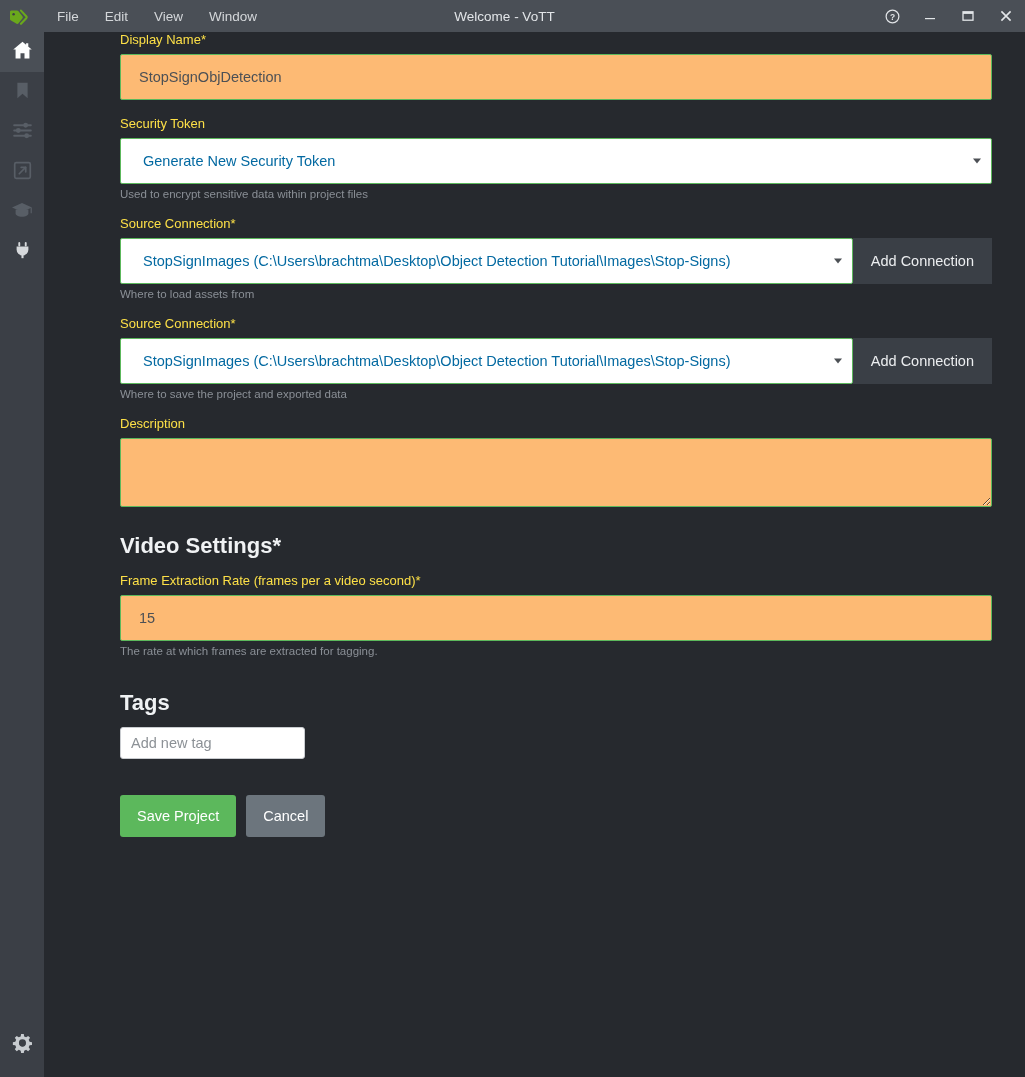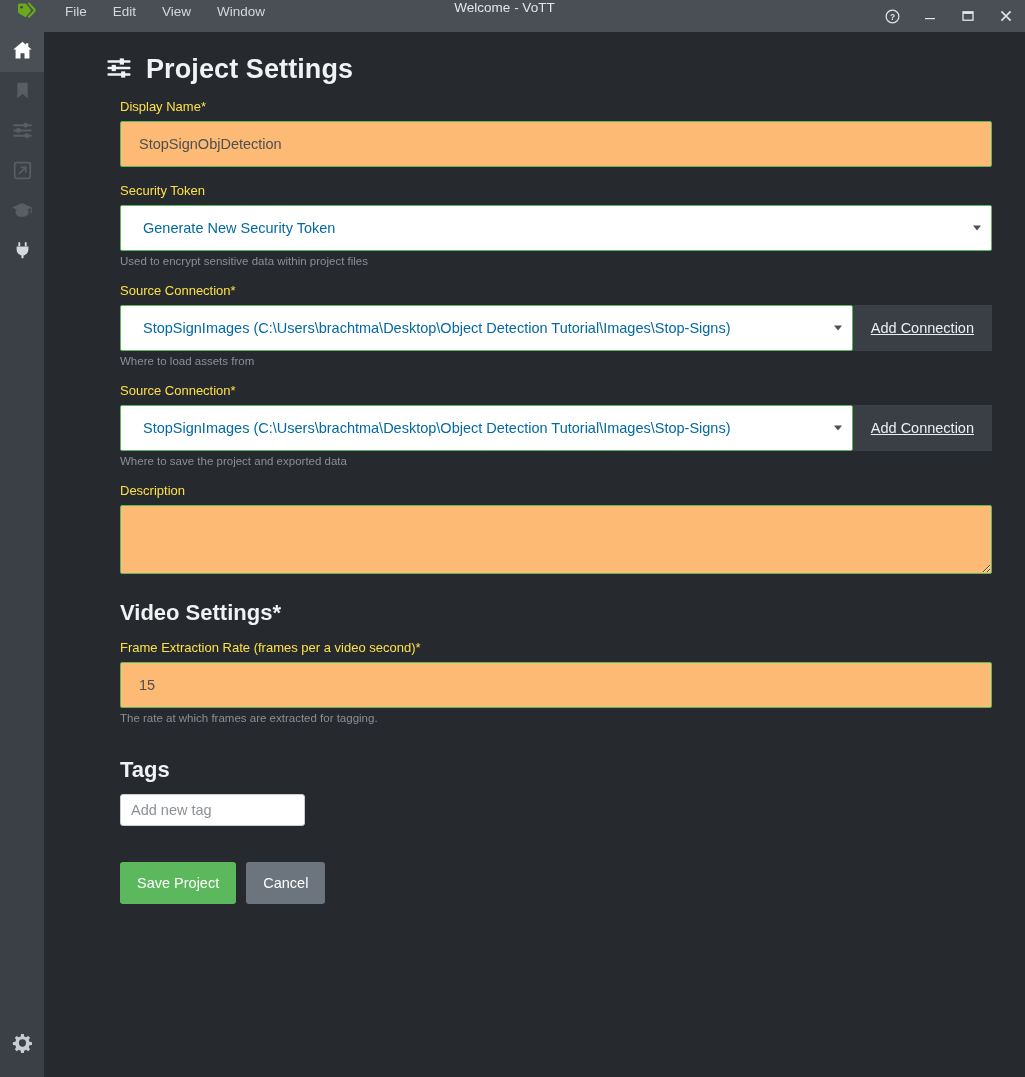--- a/index.html
+++ b/index.html
@@ -10,24 +10,23 @@
     overflow: hidden;
     background: #26292e;
     font-family: "Liberation Sans", sans-serif;
   }
 
   
   .titlebar {
     height: 32px;
     background: #4a4f56;
     display: flex;
-    align-items: flex-start;
+    align-items: center;
     position: relative;
     user-select: none;
-    padding-left: 8px;
   }
   .logo {
     width: 34px;
     display: flex;
     align-items: center;
     justify-content: center;
     padding-left: 6px;
   }
   .menu-items { display: flex; align-items: center; margin-left: 10px; }
   .menu-item {
@@ -159,21 +158,20 @@
   .add-conn-btn {
     height: 46px;
     background: #3a3f46;
     color: #eceef0;
     border: none;
     padding: 0 18px;
     font-size: 14.5px;
     font-family: "Liberation Sans", sans-serif;
     cursor: pointer;
     white-space: nowrap;
-    text-decoration: underline;
   }
 
   textarea.ctl {
     height: 69px;
     padding: 10px 18px;
     resize: vertical;
     line-height: 1.3;
     display: block;
   }
 
@@ -334,35 +332,20 @@
         <svg width="21" height="21" viewBox="0 0 20 20">
           <path d="M10 6.4 A3.6 3.6 0 1 0 10 13.6 A3.6 3.6 0 1 0 10 6.4 Z M8.6 1 L11.4 1 L11.8 3.5 L13.8 4.4 L15.9 3 L17.9 5 L16.5 7.1 L17.4 9.1 L19.9 9.5 L19.9 12.3 L17.4 12.7 L16.5 14.7 L17.9 16.8 L15.9 18.8 L13.8 17.4 L11.8 18.3 L11.4 20.8 L8.6 20.8 L8.2 18.3 L6.2 17.4 L4.1 18.8 L2.1 16.8 L3.5 14.7 L2.6 12.7 L0.1 12.3 L0.1 9.5 L2.6 9.1 L3.5 7.1 L2.1 5 L4.1 3 L6.2 4.4 L8.2 3.5 Z" fill="#c8ccd0" transform="scale(0.92) translate(0.8,0)"></path>
           <circle cx="10" cy="10" r="3" fill="#3b3f46"></circle>
         </svg>
       </span>
     </div>
   </div>
 
   <div class="content">
 
-    <div class="page-header">
-      <span>
-        <svg width="26" height="26" viewBox="0 0 20 20">
-          <g stroke="#f0f2f4" stroke-width="1.8" stroke-linecap="round">
-            <line x1="2" y1="5" x2="18" y2="5"></line>
-            <line x1="2" y1="10" x2="18" y2="10"></line>
-            <line x1="2" y1="15" x2="18" y2="15"></line>
-          </g>
-          <rect x="10.6" y="2.6" width="3.2" height="4.8" fill="#f0f2f4"></rect>
-          <rect x="4.4" y="7.6" width="3.2" height="4.8" fill="#f0f2f4"></rect>
-          <rect x="11.6" y="12.6" width="3.2" height="4.8" fill="#f0f2f4"></rect>
-        </svg>
-      </span>
-      <h1>Project Settings</h1>
-    </div>
 
     <div class="form">
 
       
       <div class="field">
         <label class="field-label">Display Name*</label>
         <input class="ctl" type="text" value="StopSignObjDetection" style="">
       </div>
 
       

